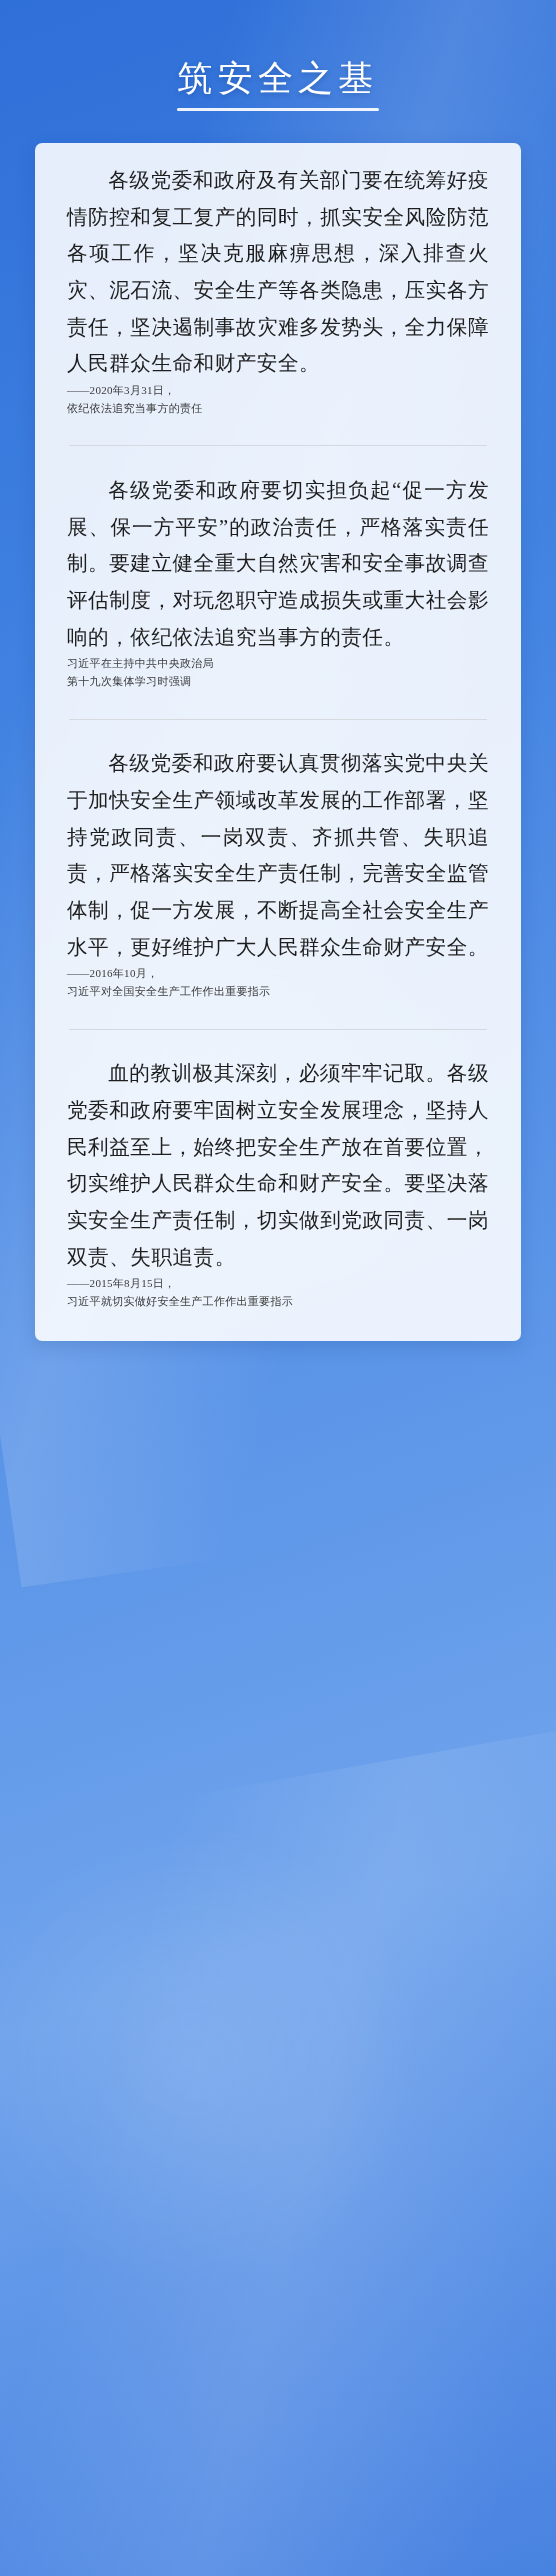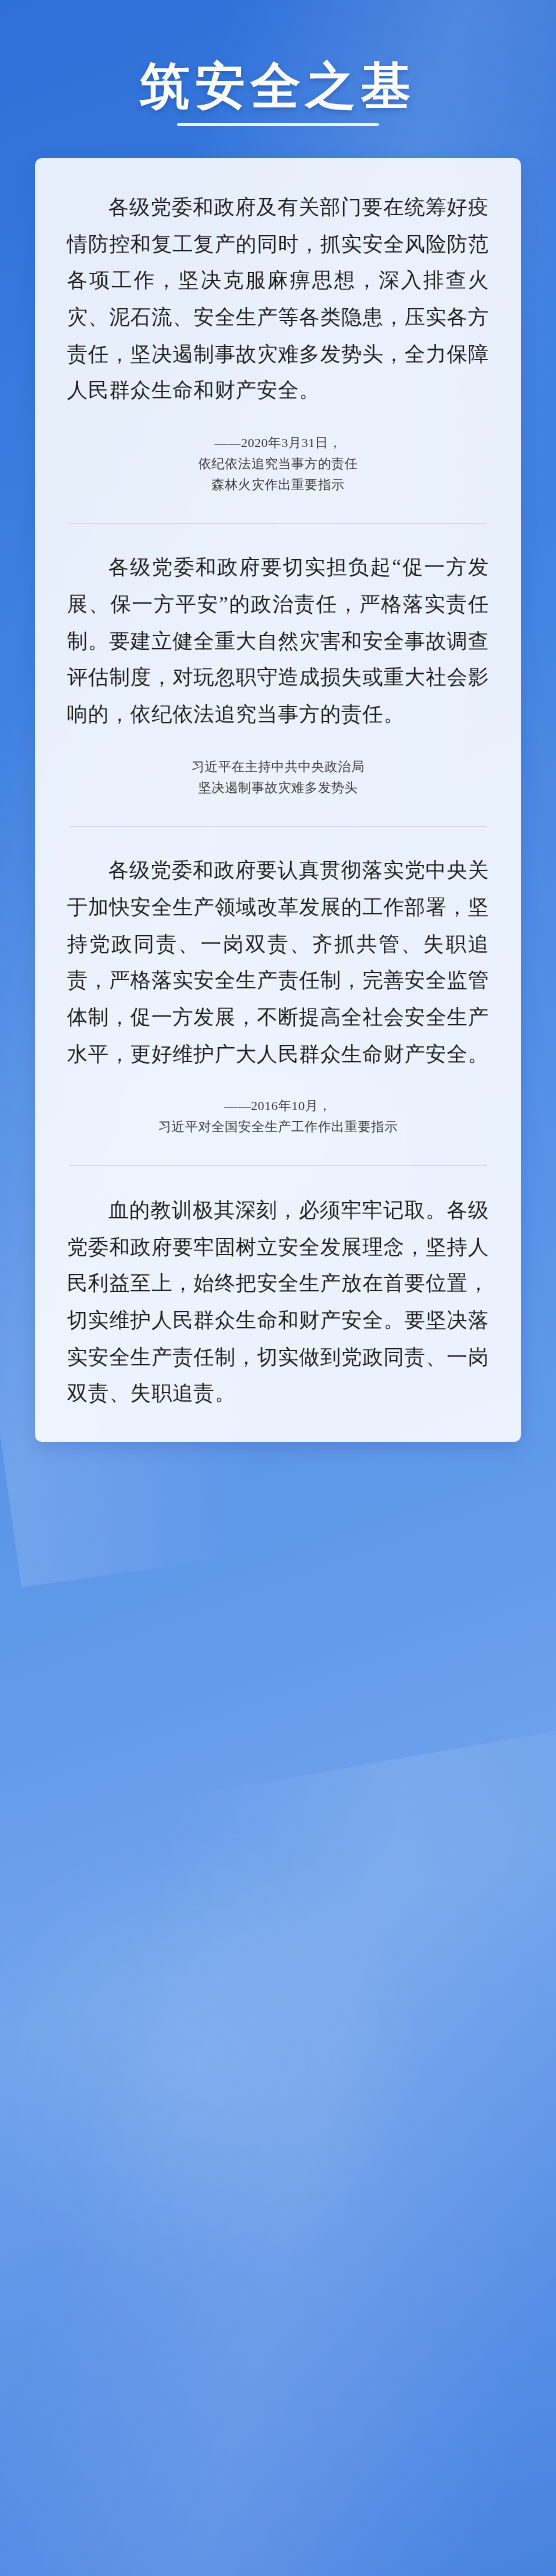--- a/index.html
+++ b/index.html
@@ -63,23 +63,23 @@
     position: relative;
     z-index: 3;
     padding-top: 61px;
     padding-bottom: 0;
     text-align: center;
   }
   .header-title {
     display: inline-block;
     position: relative;
     color: #ffffff;
-    font-size: 50px;
+    font-size: 35px;
     letter-spacing: 5.2px;
-    font-weight: bold;
+    font-weight: normal;
     line-height: 1;
     padding: 0 17.5px 11.3px 17.5px;
     font-family: "Liberation Serif", "DejaVu Serif", serif;
     text-shadow: 0 1.5px 5.2px rgba(16,54,118,0.35);
     text-align: right;
   }
   .title-rule {
     width: 202px;
     height: 2.6px;
     background: rgba(255,255,255,0.92);
@@ -87,21 +87,21 @@
     border-radius: 1.5px;
   }
 
   .card {
     position: relative;
     z-index: 3;
     margin: 32px 35px 0 35px;
     background: rgba(255,255,255,0.88);
     border-radius: 7.2px;
     box-shadow: 0 5.2px 17.5px rgba(22,60,128,0.18);
-    padding: 31px 32px 30px 32px;
+    padding: 19px 32px 30px 32px;
     box-sizing: border-box;
   }
 
   .block {
     padding: 0 0 0 0;
   }
   .divider {
     height: 0.5px;
     background: #d6d9de;
     margin: 28px 2.1px 26px 2.1px;
@@ -111,24 +111,24 @@
     color: #1e1e1e;
     font-size: 20.6px;
     line-height: 1.78;
     text-align: justify;
     text-indent: 2em;
     letter-spacing: 0.5px;
     font-family: "Liberation Serif", "DejaVu Serif", serif;
   }
 
   .attrib {
-    margin-top: 23px;
-    text-align: center;
+    margin-top: 0;
+    text-align: left;
     color: #3a3a3a;
-    font-size: 13px;
+    font-size: 11px;
     line-height: 1.62;
     letter-spacing: 0.3px;
     font-family: "Liberation Serif", "DejaVu Serif", serif;
   }
   .attrib-line {
     display: block;
   }
 </style>
 </head>
 <body>
@@ -142,46 +142,49 @@
     <div class="title-rule"></div>
   </div>
 
   <div class="card">
 
     <div class="block">
       <div class="body-text">各级党委和政府及有关部门要在统筹好疫情防控和复工复产的同时，抓实安全风险防范各项工作，坚决克服麻痹思想，深入排查火灾、泥石流、安全生产等各类隐患，压实各方责任，坚决遏制事故灾难多发势头，全力保障人民群众生命和财产安全。</div>
       <div class="attrib">
         <span class="attrib-line">——2020年3月31日，</span>
         <span class="attrib-line">依纪依法追究当事方的责任</span>
-        <span class="attrib-line">森林火灾作出重要指示</span>
       </div>
     </div>
 
     <div class="divider"></div>
 
     <div class="block">
       <div class="body-text">各级党委和政府要切实担负起“促一方发展、保一方平安”的政治责任，严格落实责任制。要建立健全重大自然灾害和安全事故调查评估制度，对玩忽职守造成损失或重大社会影响的，依纪依法追究当事方的责任。</div>
       <div class="attrib">
         <span class="attrib-line">习近平在主持中共中央政治局</span>
-        <span class="attrib-line">坚决遏制事故灾难多发势头</span>
+        <span class="attrib-line">第十九次集体学习时强调</span>
       </div>
     </div>
 
     <div class="divider"></div>
 
     <div class="block">
       <div class="body-text">各级党委和政府要认真贯彻落实党中央关于加快安全生产领域改革发展的工作部署，坚持党政同责、一岗双责、齐抓共管、失职追责，严格落实安全生产责任制，完善安全监管体制，促一方发展，不断提高全社会安全生产水平，更好维护广大人民群众生命财产安全。</div>
       <div class="attrib">
         <span class="attrib-line">——2016年10月，</span>
         <span class="attrib-line">习近平对全国安全生产工作作出重要指示</span>
       </div>
     </div>
 
     <div class="divider"></div>
 
     <div class="block">
       <div class="body-text">血的教训极其深刻，必须牢牢记取。各级党委和政府要牢固树立安全发展理念，坚持人民利益至上，始终把安全生产放在首要位置，切实维护人民群众生命和财产安全。要坚决落实安全生产责任制，切实做到党政同责、一岗双责、失职追责。</div>
+      <div class="attrib">
+        <span class="attrib-line">——2015年8月15日，</span>
+        <span class="attrib-line">习近平就切实做好安全生产工作作出重要指示</span>
+      </div>
     </div>
 
   </div>
 
 </div>
 
 
 </body></html>

